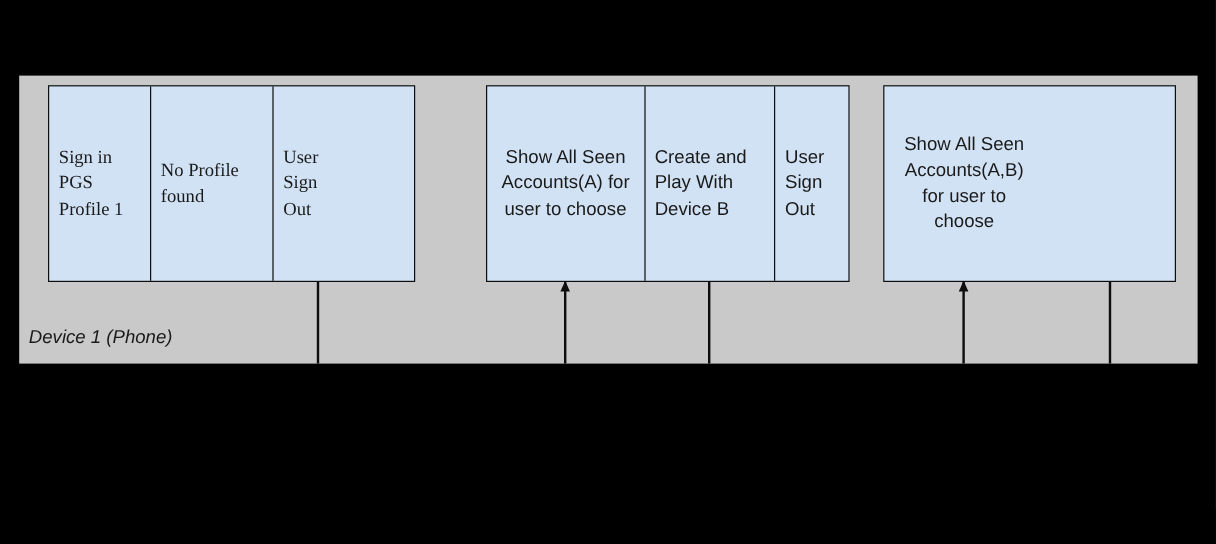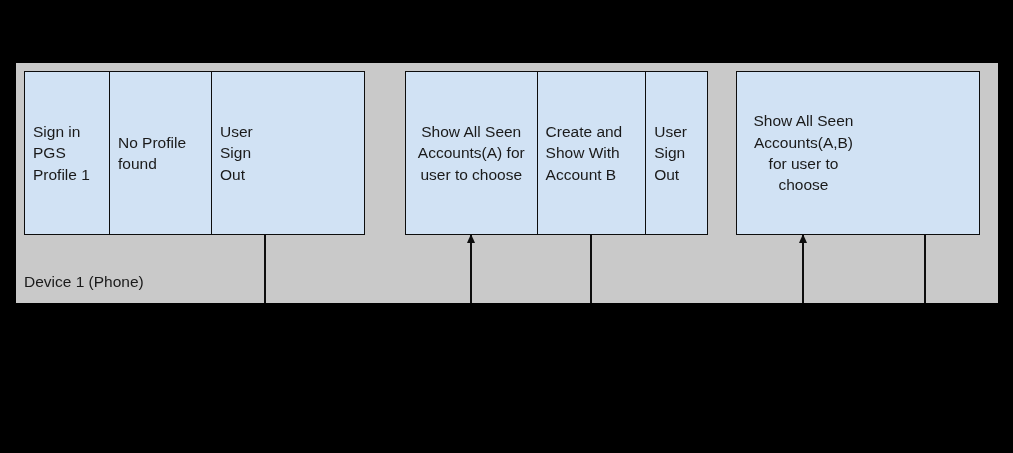--- a/index.html
+++ b/index.html
@@ -30,20 +30,21 @@
     background: #c9c9c9;
   }
   .lane-label {
     position: absolute;
     left: 8px;
     top: 210px;
     font-size: 15.5px;
     color: #1a1a1a;
     line-height: 1.2;
     white-space: nowrap;
+    font-style: italic;
   }
   
   .group {
     position: absolute;
     top: 71px;
     height: 164px;
     display: flex;
     box-sizing: border-box;
     border: 1.4px solid #0d0d0d;
     background: #d1e2f4;
@@ -59,21 +60,21 @@
     line-height: 1.38;
     color: #1a1a1a;
   }
   .group .cell:last-child {
     border-right: none;
   }
   .cell.align-left   { justify-content: flex-start; text-align: left; }
   .cell.align-center { justify-content: center;     text-align: center; }
   .cell-text { display: block; }
 
-  #group-1 { left: 24px;  width: 341px; }
+  #group-1 { left: 40px;  width: 306px; font-family: Liberation Serif, serif; }
   #group-2 { left: 405px; width: 303px; }
   #group-3 { left: 736px; width: 244px; gap: 22px; }
 
   
   .g1-c1 { width: 85px; }
   .g1-c2 { width: 102px; }
   .g1-c3 { width: 107px; }
   .g1-c4 { width: 63px; }
 
   .g2-c1 { width: 132px; }
@@ -120,21 +121,21 @@
     <div class="cell g1-c4 align-left">
       <span class="cell-text">User Sign Out</span>
     </div>
   </div>
 
   <div class="group" id="group-2">
     <div class="cell g2-c1 align-center">
       <span class="cell-text">Show All Seen Accounts(A) for user to choose</span>
     </div>
     <div class="cell g2-c2 align-left">
-      <span class="cell-text">Create and Show With Account B</span>
+      <span class="cell-text">Create and Play With Device B</span>
     </div>
     <div class="cell g2-c3 align-left">
       <span class="cell-text">User Sign Out</span>
     </div>
   </div>
 
   <div class="group" id="group-3">
     <div class="cell g3-c1 align-center">
       <span class="cell-text">Show All Seen Accounts(A,B) for user to choose</span>
     </div>

